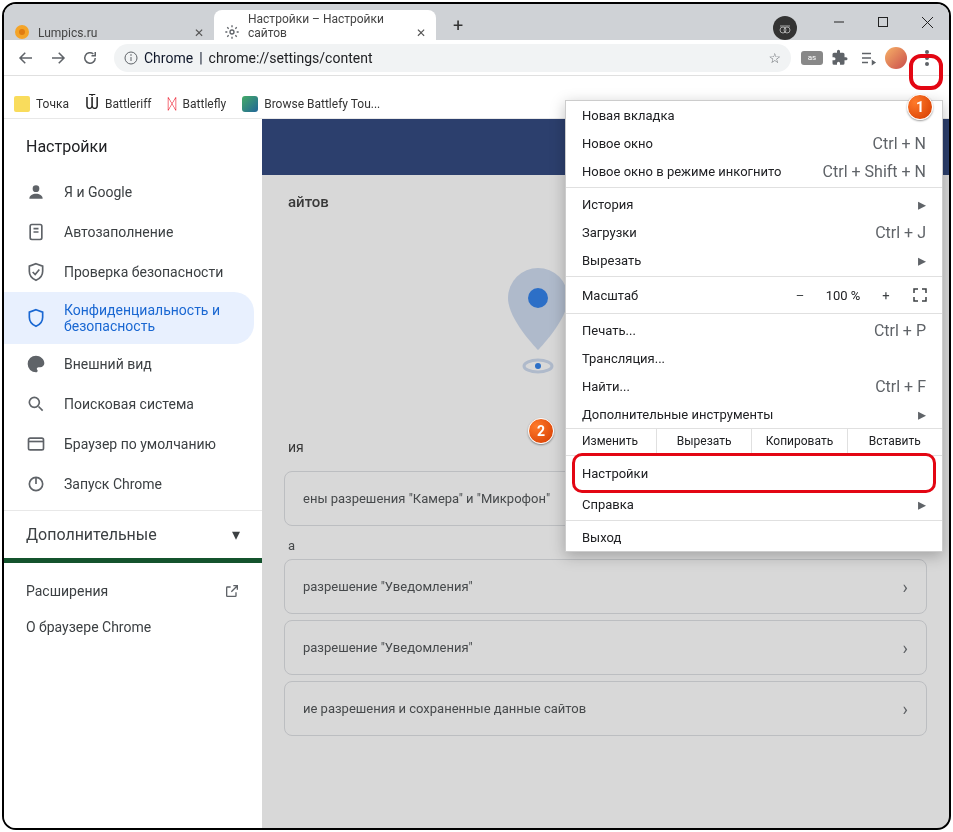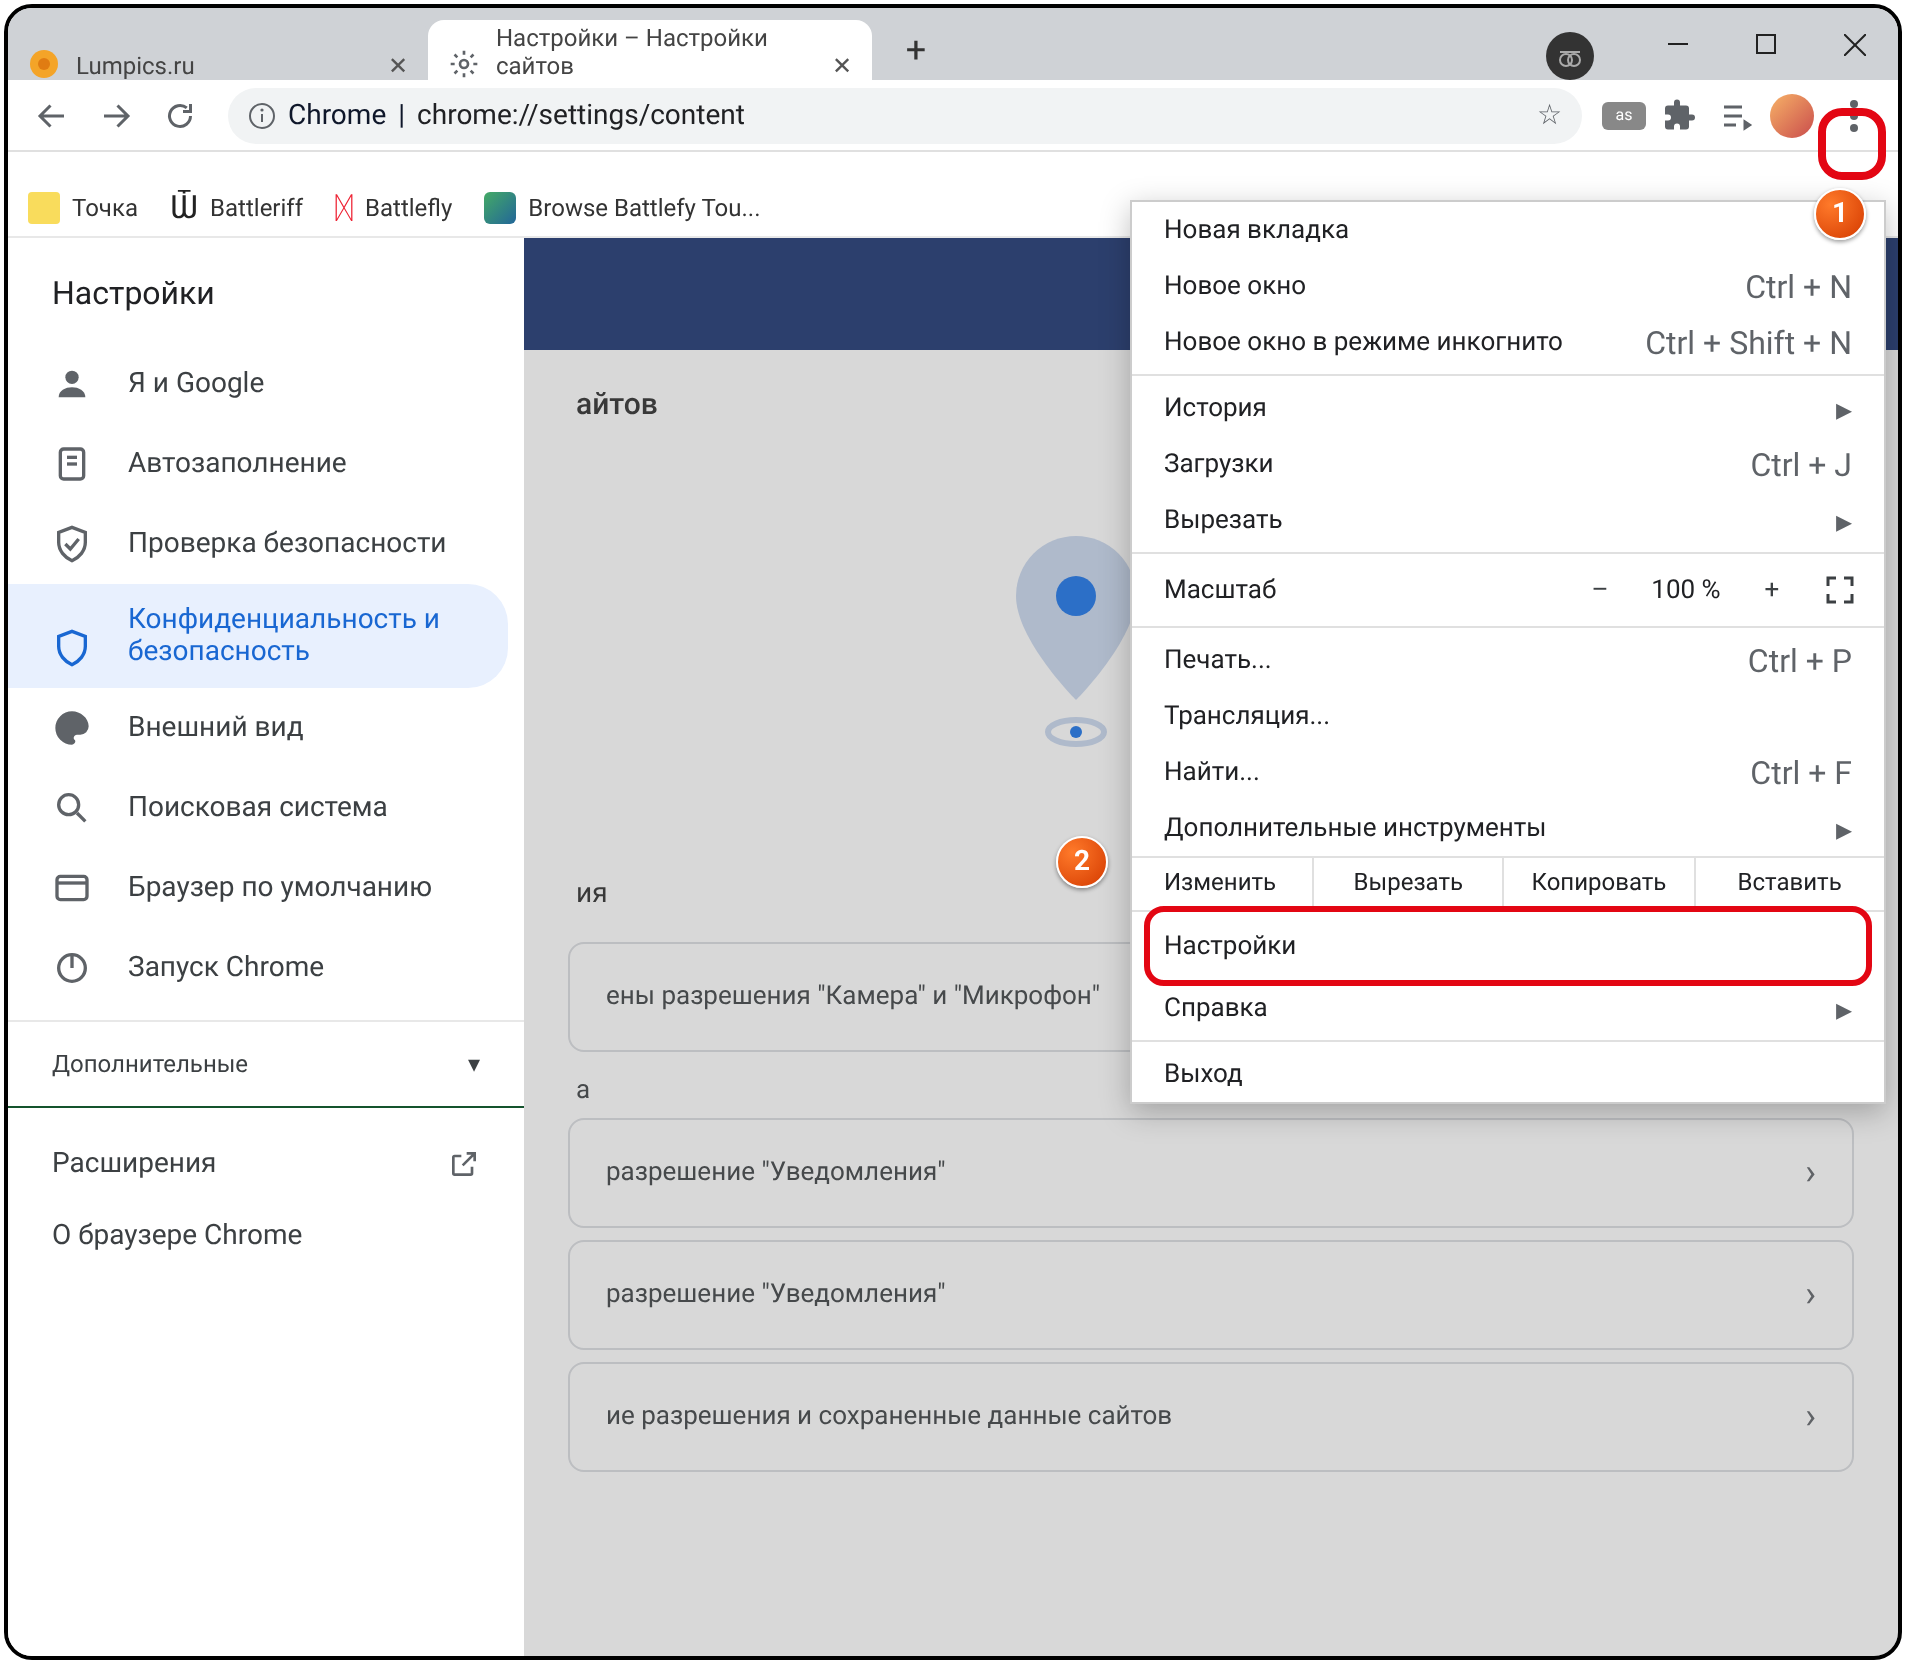--- a/index.html
+++ b/index.html
@@ -35,24 +35,24 @@
 
 .bmbar { display:flex; align-items:center; height:30px; background:#fff; border-bottom:1px solid #e8e8e8; padding:0 10px; gap:16px; font-size:12px; color:#333;margin-top:13px; }
 .bm { display:flex; align-items:center; gap:6px; }
 
 
 .content { position: relative; display:flex; height: calc(100% - 102px); }
 .overlay { position:absolute; inset:0; background: rgba(100,100,100,0.25); pointer-events:none; }
 .sidebar { width: 258px; background:#fff; padding: 18px 0; position:relative; z-index:1; }
 .sbtitle { font-size: 16px; padding: 0 22px 16px 22px; }
 .sbitem { display:flex; align-items:center; gap:18px; padding: 10px 22px; font-size: 14px; color:#3c4043; border-radius: 0 20px 20px 0; margin-right: 8px; }
-.sbitem.active { background:#e8f0fe; color:#1967d2;align-items:flex-end; }
+.sbitem.active { background:#e8f0fe; color:#1967d2; }
 .sbitem .icn { width:20px; height:20px; display:flex;align-items:center;justify-content:center;color:#5f6368; }
 .sbitem.active .icn { color:#1967d2; }
-.sbexp { display:flex; justify-content:space-between; align-items:center; padding: 14px 22px; font-size:12px; color:#3c4043; border-top:1px solid #e8e8e8; border-bottom:1px solid #14532d; margin-top:6px; }
+.sbexp { display:flex; justify-content:space-between; align-items:center; padding: 14px 22px; font-size:16px; color:#3c4043; border-top:1px solid #e8e8e8; border-bottom:5px solid #14532d; margin-top:6px; }
 .sbfoot { padding: 10px 22px; display:flex; align-items:center; justify-content:space-between; font-size:14px; color:#3c4043; margin-top:10px; }
 
 .main { flex:1; position:relative; }
 .bluebar { background:#1a3370; height:56px; }
 .section-h { padding: 18px 26px 24px; font-size:15px; font-weight:500; color:#2b2b2b; }
 .illus { height: 200px; display:flex; align-items:center; justify-content:center; gap:60px; margin-top: -14px; }
 .subhead { padding: 18px 26px 10px; font-size:14px; color:#2b2b2b; }
 .card-row { margin: 6px 22px; background:#fff; border:1px solid #dadce0; border-radius:8px; padding: 16px 18px; display:flex; align-items:center; justify-content:space-between; font-size:13px; color:#3c4043; }
 .card-row .chev { color:#5f6368; font-size:18px; }
 

